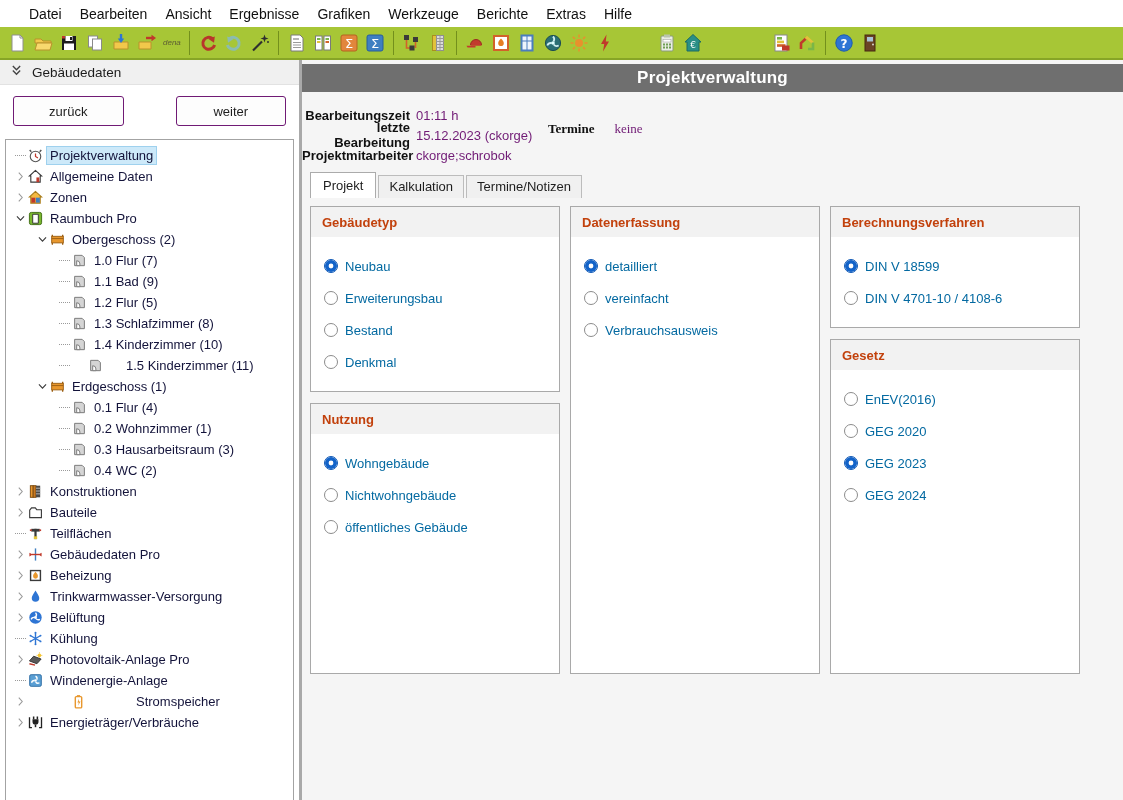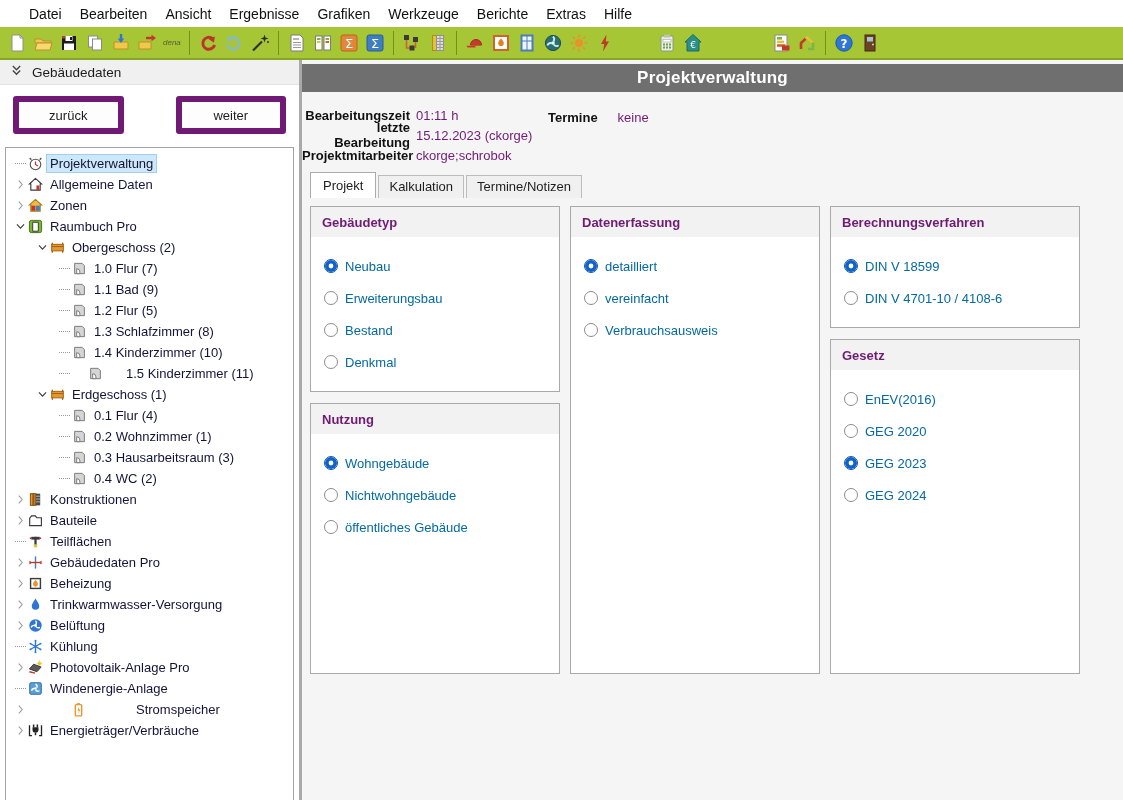--- a/index.html
+++ b/index.html
@@ -25,53 +25,53 @@
 
   
   .appbody { flex:1; display:flex; min-height:0; }
 
   
   .sidebar { width:302px; flex:none; background:#ffffff; border-right:3px solid #a9a9a9; display:flex; flex-direction:column; }
   .sidebar-header { height:25px; flex:none; background:#f0f0f0; border-bottom:1px solid #e2e2e2; display:flex; align-items:center; gap:9px; padding:0 10px; }
   .sidebar-header svg { width:13px; height:13px; }
   .sidebar-title { font-size:13.5px; color:#1c1c1c; }
   .nav-buttons { flex:none; display:flex; gap:52px; padding:11px 13px 13px; background:#fff; }
-  .nav-buttons button { flex:1; height:38px; background:#fdfdfd; border:6px solid #701a75; border-radius:3px; font-family:"Liberation Sans",sans-serif; font-size:13px; color:#1d1d1d; }
+  .nav-buttons button { flex:1; height:30px; background:#fdfdfd; border:1px solid #701a75; border-radius:3px; font-family:"Liberation Sans",sans-serif; font-size:13px; color:#1d1d1d; }
   .tree-wrap { flex:1; margin:0 5px; border:1px solid #a3a3a3; border-bottom:none; background:#fff; overflow:hidden; padding-top:5px; }
   .tree-row { height:21px; display:flex; align-items:center; white-space:nowrap; }
   .tree-exp { width:16px; flex:none; display:flex; align-items:center; justify-content:center; }
   .tree-exp svg { width:11px; height:11px; }
   .dots { width:11px; border-top:1px dotted #9a9a9a; }
   .tree-ico { width:19px; flex:none; display:flex; align-items:center; }
   .tree-ico svg { width:15px; height:15px; }
   .tree-label { padding:1px 3px; color:#13133a; }
   .tree-label.selected { background:#cde9f9; outline:1px solid #9fd1ee; }
 
   
   .main { flex:1; min-width:0; background:#f5f5f5; display:flex; flex-direction:column; }
   .main-titlebar { height:28px; margin-top:4px; flex:none; background:#6f6f6f; color:#fff;
     font-size:17px; font-weight:bold; display:flex; align-items:center; justify-content:center; letter-spacing:.2px; }
   .info { position:relative; flex:none; padding:13px 0 6px 0; }
   .info-row { display:flex; height:20px; align-items:center; }
   .info-label { width:108px; flex:none; text-align:right; font-weight:bold; color:#111; margin-right:6px; }
   .info-value { color:#701a75; }
-  .termine { position:absolute; left:246px; top:13px; height:20px; display:flex; align-items:flex-end; }
+  .termine { position:absolute; left:246px; top:29px; height:20px; display:flex; align-items:flex-start;font-family:Liberation Serif, serif; }
   .termine .info-label { width:auto; margin-right:20px; }
 
   .tabs { flex:none; display:flex; align-items:flex-end; height:27px; padding-left:8px; }
   .tab { padding:3px 10px 4px; margin-right:2px; background:#f0f0f0; border:1px solid #bcbcbc; border-bottom:none; color:#1d1d1d; }
   .tab.active { background:#ffffff; padding:5px 12px 5px; border-color:#ababab; }
 
   .content { flex:1; display:flex; gap:10px; padding:8px 0 126px 8px; min-height:0; }
   .colgroup { width:250px; flex:none; display:flex; flex-direction:column; gap:11px; }
   .gbox { background:#fff; border:1px solid #a9a9a9; display:flex; flex-direction:column; }
   .gbox.h186 { height:186px; flex:none; }
   .gbox.h120 { height:122px; flex:none; }
   .gbox.fill { flex:1; }
-  .gbox-header { flex:none; background:#f2f2f2; padding:8px 11px 7px; font-weight:bold; font-size:13px; color:#701a75; }
+  .gbox-header { flex:none; background:#f2f2f2; padding:8px 11px 7px; font-weight:bold; font-size:13px; color:#c2410c; }
   .gbox-body { padding:20px 13px 10px; display:flex; flex-direction:column; gap:14px; }
   .opt { display:flex; align-items:center; gap:7px; height:18px; }
   .radio { width:14px; height:14px; flex:none; border-radius:50%; background:#fff; border:1px solid #8c8c8c; }
   .radio.checked { border:1px solid #0d57b5; box-shadow: inset 0 0 0 3.6px #1263c9; }
   .opt-label { color:#0369a1; }
 </style>
 </head>
 <body>
 
 <div class="window">

